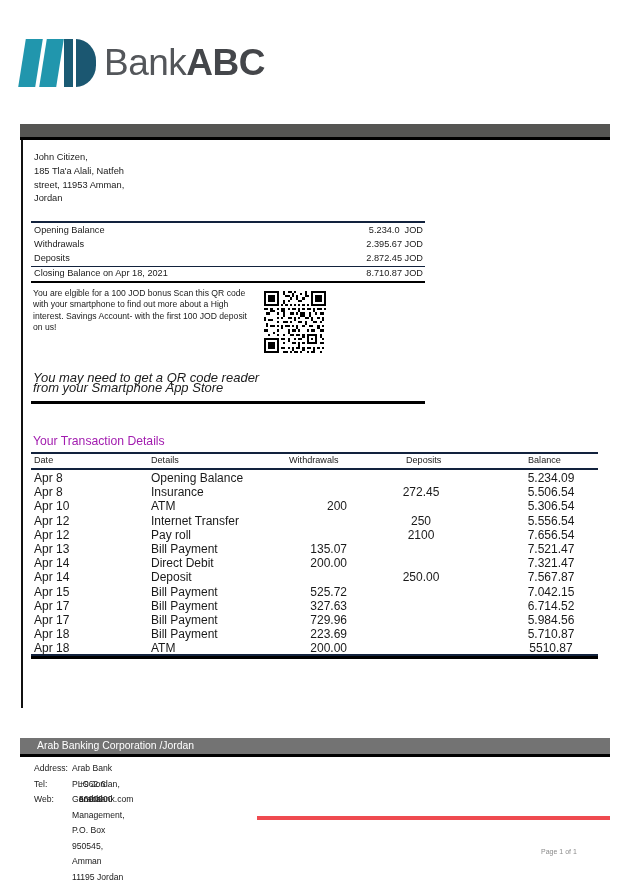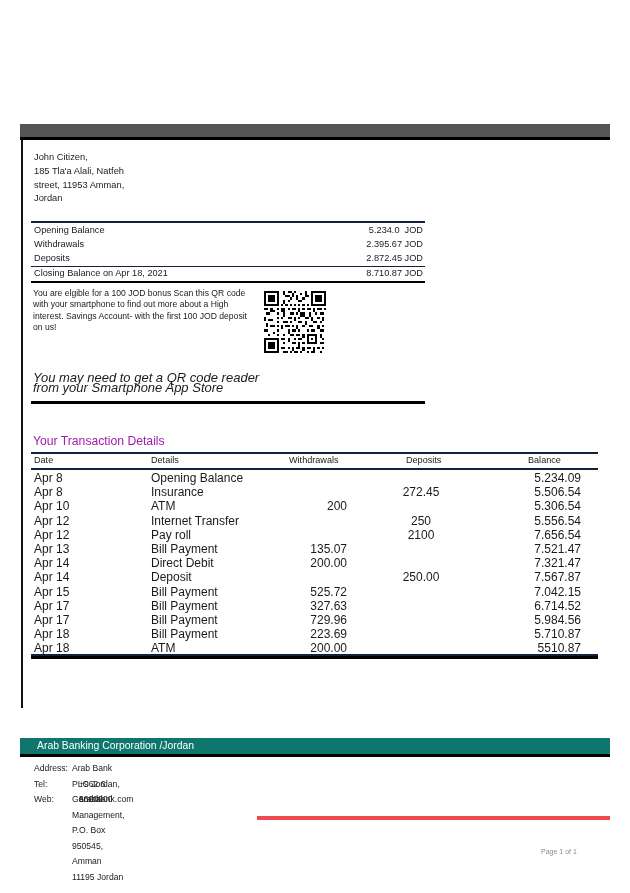--- a/index.html
+++ b/index.html
@@ -227,21 +227,21 @@
   }
   .tx-row > span {
     position: absolute;
     top: 1.5px;
     white-space: nowrap;
   }
   .c-date   { left: 3px; }
   .c-det    { left: 120px; }
   .c-wd     { left: 260px; text-align: right; width: 56px; }
   .c-dep    { left: 362px; text-align: center; width: 56px; }
-  .c-bal    { left: 490px; text-align: right; width: 60px; }
+  .c-bal    { left: 490px; text-align: center; width: 60px; }
   .tx-head {
     font-size: 9.1px;
     height: 14px;
     position: relative;
   }
   .tx-head > span {
     position: absolute;
     top: 1px;
     white-space: nowrap;
   }
@@ -251,21 +251,21 @@
   .h-dep  { left: 375px; }
   .h-bal  { left: 497px; }
 
   
   .footer-bar {
     position: absolute;
     left: 20px;
     top: 738px;
     width: 590px;
     height: 16px;
-    background: #0f766e;
+    background: #737373;
   }
   .footer-bar span {
     position: absolute;
     left: 17px;
     top: 1.5px;
     font-size: 10.4px;
     color: #ffffff;
   }
   .footer-rule {
     position: absolute;
@@ -325,20 +325,29 @@
     height: 4px;
     background: #ef4a50;
     width: 353px;
   }
 </style>
 </head>
 <body>
 
 <div class="page">
 
+  <div class="logo-area">
+    <div class="logo-mark">
+      <div class="logo-slash"></div>
+      <div class="logo-slash2"></div>
+      <div class="logo-bar"></div>
+      <div class="logo-d"></div>
+    </div>
+    <div class="logo-text"><span>Bank</span><span class="bold">ABC</span></div>
+  </div>
 
   <div class="header-bar"></div>
   <div class="header-bar-rule"></div>
   <div class="left-border"></div>
 
   <div class="address" style="white-space: pre-line;">John Citizen,
 185 Tla'a Alali, Natfeh
 street, 11953 Amman,
 Jordan</div>
 

